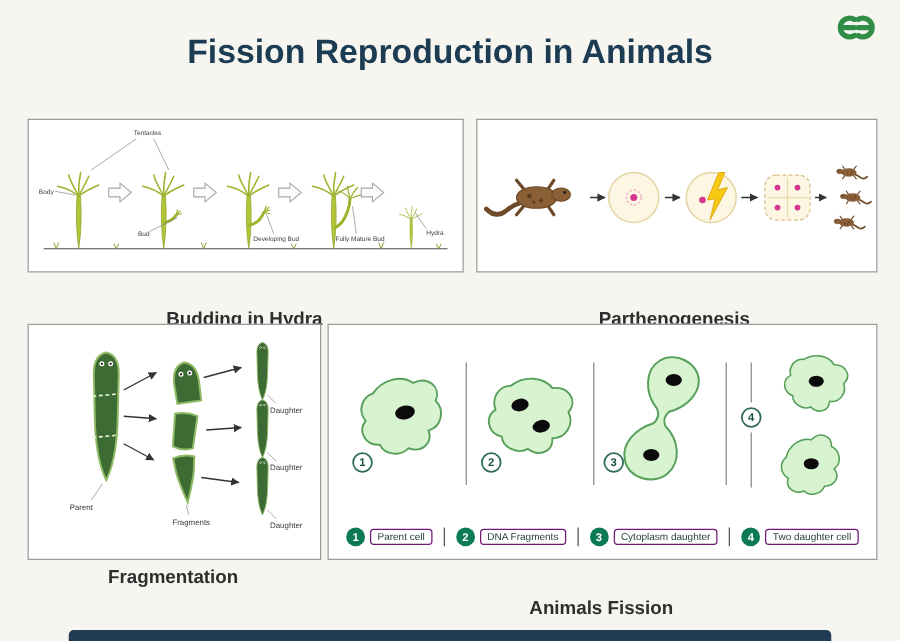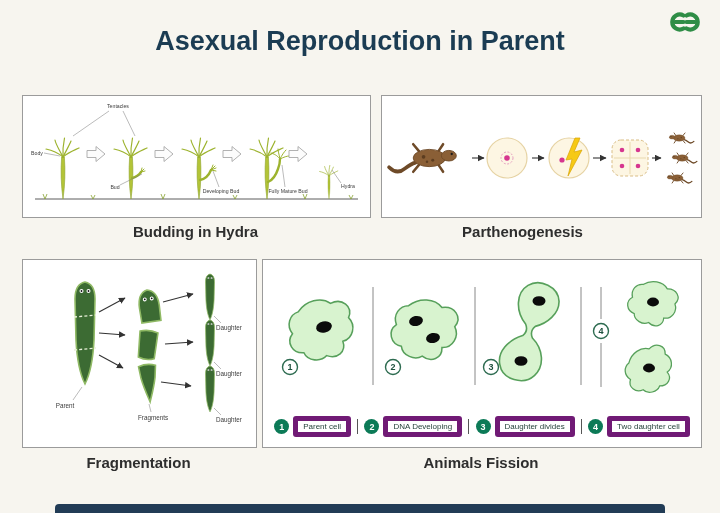--- a/index.html
+++ b/index.html
@@ -5,46 +5,46 @@
   html,body{margin:0;padding:0;}
   body{width:720px;height:513px;background:#f7f5ef;font-family:"Liberation Sans",sans-serif;position:relative;overflow:hidden;}
   .title{position:absolute;top:26px;left:0;width:720px;text-align:center;font-size:27px;font-weight:800;color:#1b3c53;}
   .logo{position:absolute;top:9px;right:13px;width:44px;height:26px;}
   .panel{position:absolute;background:#fff;border:1px solid #9b9b9b;}
   .p1{left:22px;top:95px;width:347px;height:121px;}
   .p2{left:381px;top:95px;width:319px;height:121px;}
   .p3{left:22px;top:259px;width:233px;height:187px;}
   .p4{left:262px;top:259px;width:438px;height:187px;display:flex;flex-direction:column;}
   .p4 svg{flex:1 1 auto;}
-  .caption{position:absolute;font-size:15px;font-weight:600;color:#2e2e2e;text-align:center;}
+  .caption{position:absolute;font-size:15px;font-weight:600;color:#2e2e2e;text-align:center;margin-top:24px;}
   .c1{left:22px;top:223px;width:347px;}
-  .c2{left:363px;top:223px;width:319px;}
-  .c3{left:22px;top:454px;width:233px;}
+  .c2{left:380px;top:223px;width:319px;}
+  .c3{left:22px;top:429px;width:233px;}
   .c4{left:262px;top:454px;width:438px;}
   .bottom-bar{position:absolute;left:55px;bottom:0;width:610px;height:9px;background:#223c56;border-radius:4px 4px 0 0;}
   svg text{font-family:"Liberation Sans",sans-serif;}
   .dlabel{font-size:5.2px;fill:#3c3c3c;}
   .flabel{font-size:6.3px;fill:#3c3c3c;}
   .pline{stroke:#777;stroke-width:0.5;fill:none;}
   .tent{stroke:#9db32e;stroke-width:1;fill:none;stroke-linecap:round;}
   .budstalk{stroke:#9db32e;stroke-width:2.4;fill:none;stroke-linecap:round;}
   .aline{stroke:#333;stroke-width:1.1;fill:none;}
   .stage-num-circ{fill:#fff;stroke:#2d6b50;stroke-width:1.4;}
   .stage-num{font-size:9px;font-weight:bold;fill:#1c4f3c;text-anchor:middle;}
   .divline{stroke:#888;stroke-width:1;}
   .bf-legend{display:flex;align-items:center;justify-content:space-evenly;padding:0 5px 10px 5px;}
   .bf-item{display:flex;align-items:center;gap:4px;}
   .bf-num{width:15px;height:15px;border-radius:50%;background:#0c7a57;color:#fff;font-size:9px;font-weight:bold;display:flex;align-items:center;justify-content:center;}
-  .bf-label{border:5px solid #701a75;border-radius:3px;padding:1px 5px;font-size:8px;color:#25423a;white-space:nowrap;}
+  .bf-label{border:1px solid #701a75;border-radius:3px;padding:1px 5px;font-size:8px;color:#25423a;white-space:nowrap;}
   .bf-sep{width:1px;height:15px;background:#555;}
 </style>
 </head>
 <body>
 
-<div class="title">Asexual Reproduction in Parent</div>
+<div class="title">Fission Reproduction in Animals</div>
 
 <div class="logo">
   <svg viewBox="0 0 44 26" width="44" height="26">
     <g stroke="#2f8d46" stroke-width="4.2" fill="none" stroke-linecap="round">
       <path d="M20.5 6.5 A 7.5 7.5 0 1 0 20.5 19.5"></path>
       <line x1="12" y1="13" x2="20.5" y2="13"></line>
       <path d="M23.5 19.5 A 7.5 7.5 0 1 0 23.5 6.5"></path>
       <line x1="23.5" y1="13" x2="32" y2="13"></line>
     </g>
   </svg>
@@ -311,26 +311,26 @@
   </svg>
 
   <div class="bf-legend">
     <div class="bf-item">
       <span class="bf-num">1</span>
       <span class="bf-label">Parent cell</span>
     </div>
     <span class="bf-sep"></span>
     <div class="bf-item">
       <span class="bf-num">2</span>
-      <span class="bf-label">DNA Developing</span>
+      <span class="bf-label">DNA Fragments</span>
     </div>
     <span class="bf-sep"></span>
     <div class="bf-item">
       <span class="bf-num">3</span>
-      <span class="bf-label">Daughter divides</span>
+      <span class="bf-label">Cytoplasm daughter</span>
     </div>
     <span class="bf-sep"></span>
     <div class="bf-item">
       <span class="bf-num">4</span>
       <span class="bf-label">Two daughter cell</span>
     </div>
   </div>
 </div>
 <div class="caption c4">Animals Fission</div>
 

